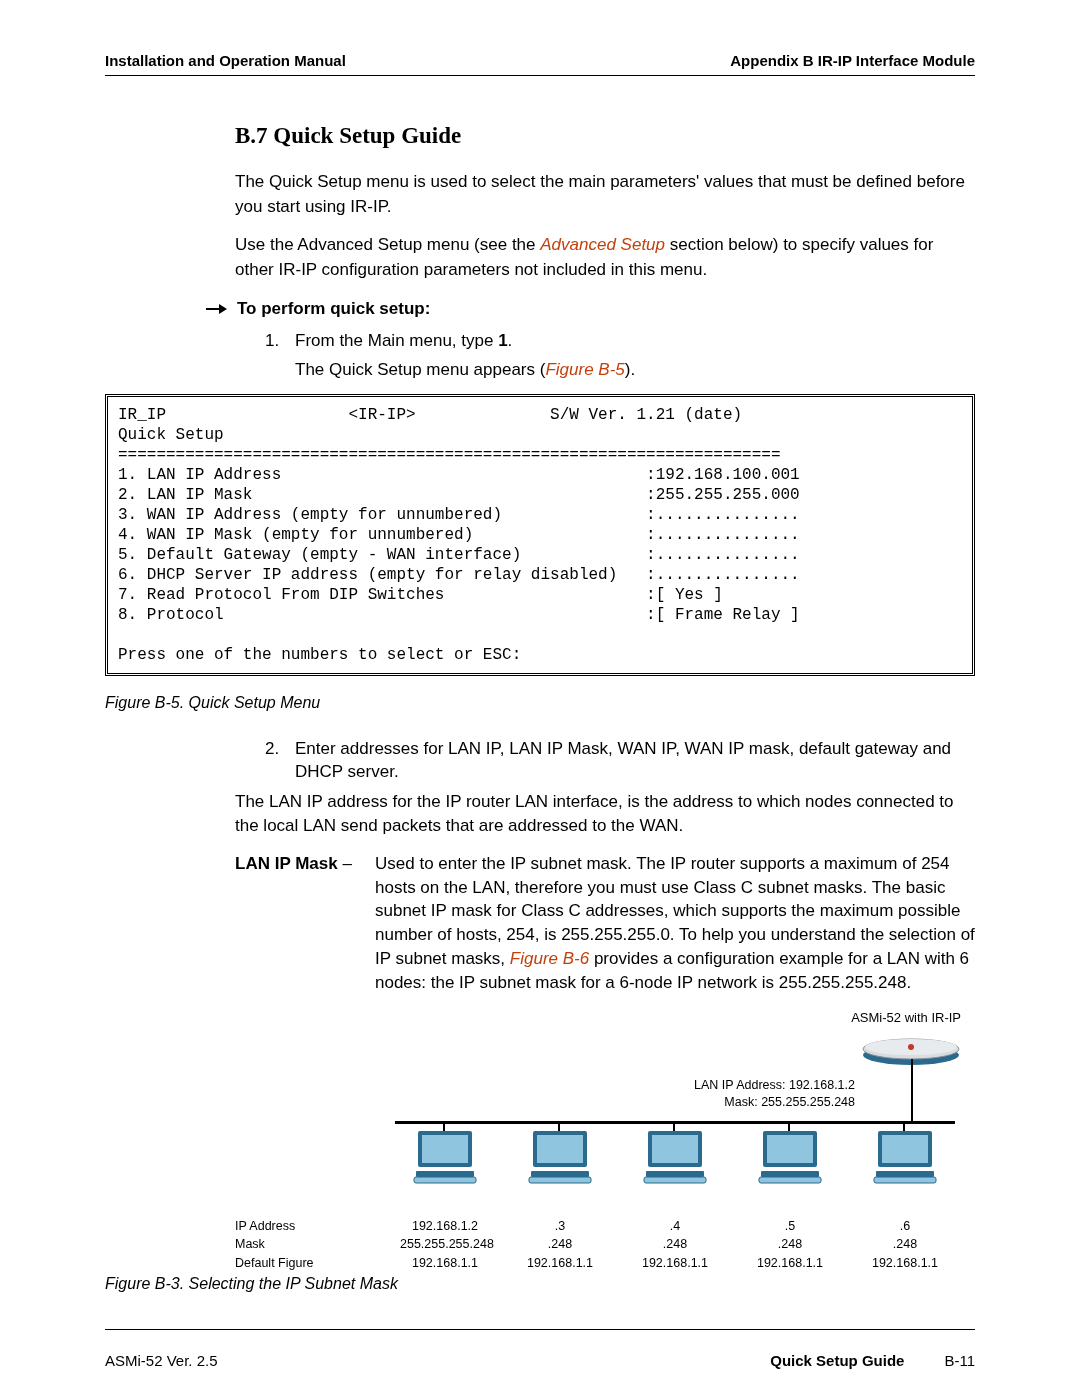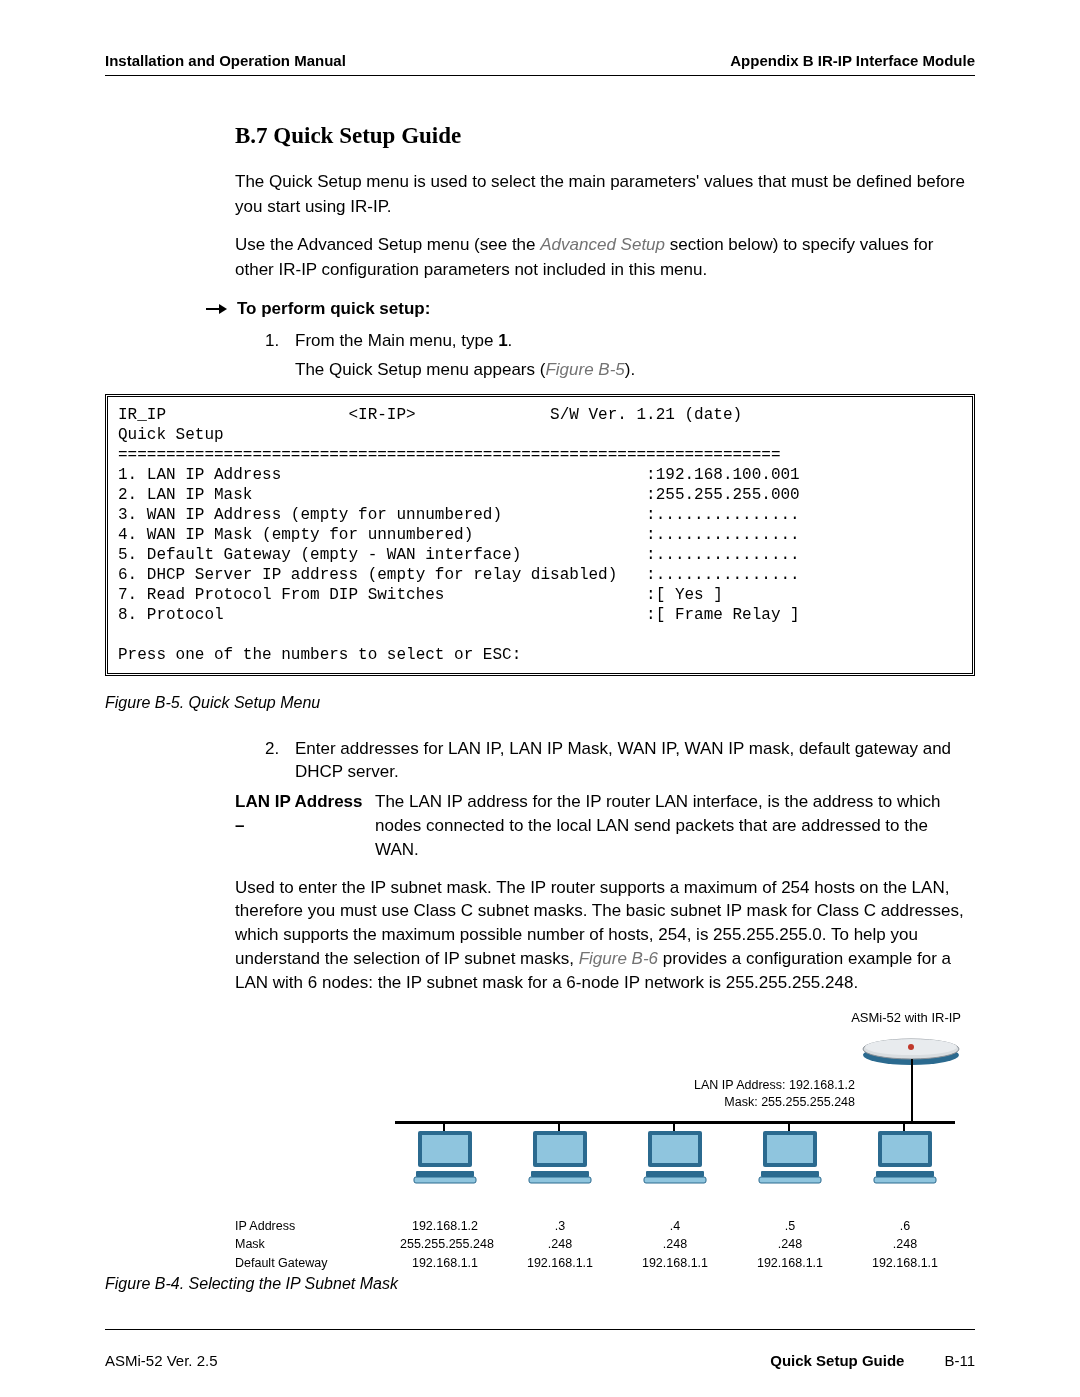--- a/index.html
+++ b/index.html
@@ -28,21 +28,21 @@
   h2.section-title {
     font-weight: 700;
     font-size: 23px;
     margin-bottom: 18px;
     font-family: Liberation Serif, serif;
   }
   .para {
     margin-bottom: 14px;
     line-height: 1.45;
   }
-  .link { color: #737373; font-style: italic; }
+  .link { color: #c2410c; font-style: italic; }
   .arrow-row {
     display: flex;
     align-items: center;
     margin-left: 100px;
     margin-top: 10px;
     margin-bottom: 8px;
   }
   .arrow-row svg { flex: 0 0 auto; margin-right: 10px; }
   .arrow-label { font-weight: 700; font-size: 17px; }
   .steps { margin-left: 160px; }
@@ -153,25 +153,25 @@
 <div class="figure-caption">Figure B-5.  Quick Setup Menu</div>
 
 <div class="steps">
   <div class="step">
     <span class="step-num">2.</span>
     <span>Enter addresses for LAN IP, LAN IP Mask, WAN IP, WAN IP mask, default gateway and DHCP server.</span>
   </div>
 </div>
 
 <div class="def-block">
-  <div class="def-term">LAN IP Address –</div>
   <div class="def-text">The LAN IP address for the IP router LAN interface, is the address to which nodes connected to the local LAN send packets that are addressed to the WAN.</div>
 </div>
 
 <div class="def-block">
+  <div class="def-term"><span>LAN IP Mask</span><span style="font-weight:400"> –   </span></div>
   <div class="def-text">
     <span>Used to enter the IP subnet mask. The IP router supports a maximum of 254 hosts on the LAN, therefore you must use Class C subnet masks. The basic subnet IP mask for Class C addresses, which supports the maximum possible number of hosts, 254, is 255.255.255.0. To help you understand the selection of IP subnet masks, </span><span class="link">Figure B-6</span><span> provides a configuration example for a LAN with 6 nodes: the IP subnet mask for a 6-node IP network is 255.255.255.248.</span>
   </div>
 </div>
 
 <div class="diagram">
   <div class="diagram-top-label">ASMi-52 with IR-IP</div>
   <div class="diagram-device">
     <svg width="100" height="40" viewBox="0 0 100 40">
       <ellipse cx="50" cy="28" rx="48" ry="10" fill="#2b6a8f"></ellipse>
@@ -253,25 +253,25 @@
       <div class="row-vals" style="left: 625px;">
         <div>.6</div>
         <div>.248</div>
         <div>192.168.1.1</div>
       </div>
     </div>
 
   <div class="row-labels">
     <div>IP Address</div>
     <div>Mask</div>
-    <div>Default Gateway</div>
-  </div>
-</div>
-
-<div class="figure-caption">Figure B-4.  Selecting the IP Subnet Mask</div>
+    <div>Default Figure</div>
+  </div>
+</div>
+
+<div class="figure-caption">Figure B-3.  Selecting the IP Subnet Mask</div>
 
 <div class="footer">
   <span>ASMi-52 Ver. 2.5</span>
   <div class="footer-right">
     <span class="sect">Quick Setup Guide</span>
     <span>B-11</span>
   </div>
 </div>
 
 </body></html>

